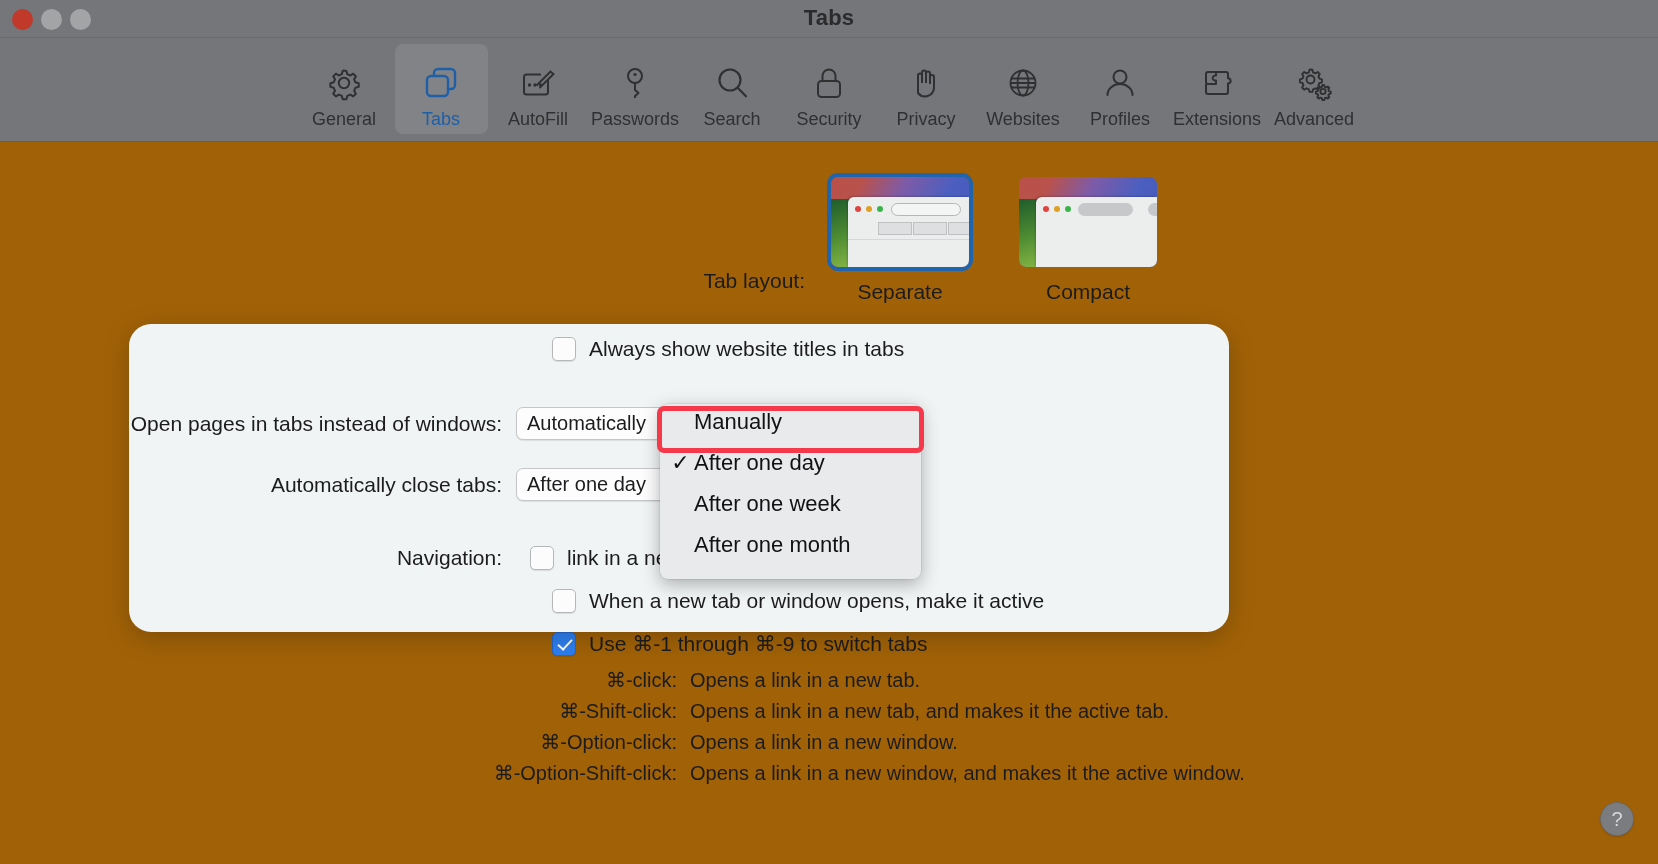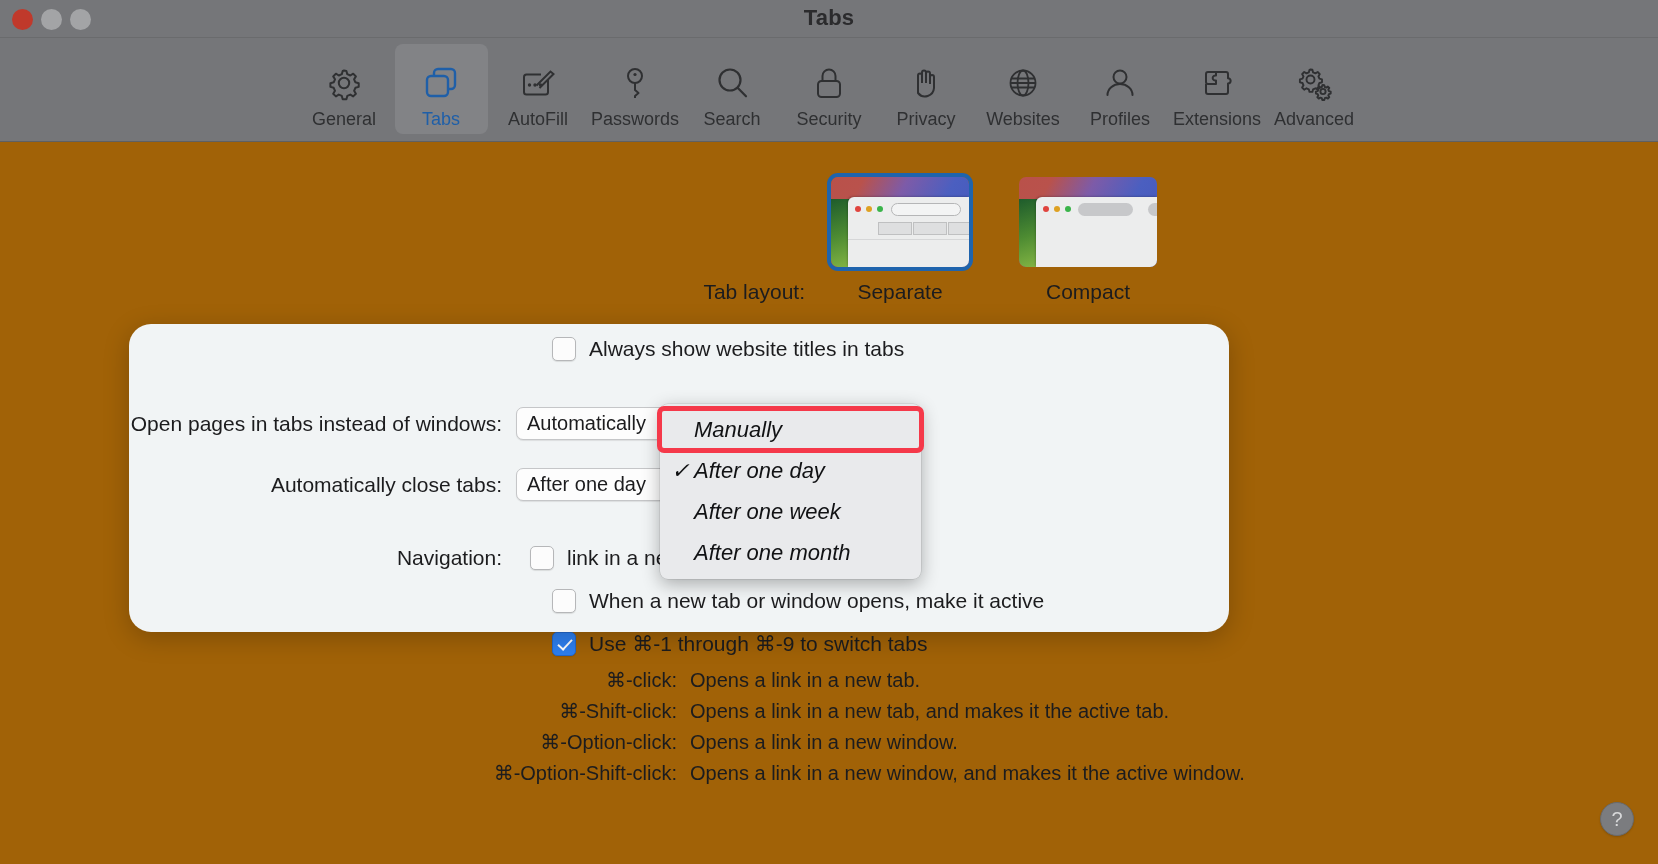--- a/index.html
+++ b/index.html
@@ -103,21 +103,21 @@
     height: 721px;
   }
 
   
   .tablayout-row {
     position: absolute;
     left: 0; top: 30px;
     width: 100%;
     display: flex;
     justify-content: center;
-    align-items: flex-end;
+    align-items: center;
   }
   .tablayout-label {
     font-size: 21px;
     color: #1c1c1e;
     width: 330px;
     text-align: right;
     padding-right: 22px;
     padding-top: 84px;
   }
   .layout-choices { display: flex; gap: 42px; }
@@ -300,26 +300,24 @@
     width: 261px;
     background: #e9eaec;
     border-radius: 8px;
     box-shadow: 0 5px 18px rgba(0,0,0,0.30), 0 0 0 0.5px rgba(0,0,0,0.13);
     padding: 5px 0 6px 0;
     overflow: visible;
   }
   .menu-item {
     height: 41px;
     display: flex;
-    align-items: center;
     font-size: 22px;
     color: #111214;
     padding-left: 7px;
     position: relative;
-    font-style: italic;
   }
   .menu-check {
     width: 27px;
     font-size: 22px;
     color: #111214;
     text-align: center;
     flex: 0 0 27px;
   }
   .menu-text { white-space: nowrap; }
   .menu-item.highlighted {

